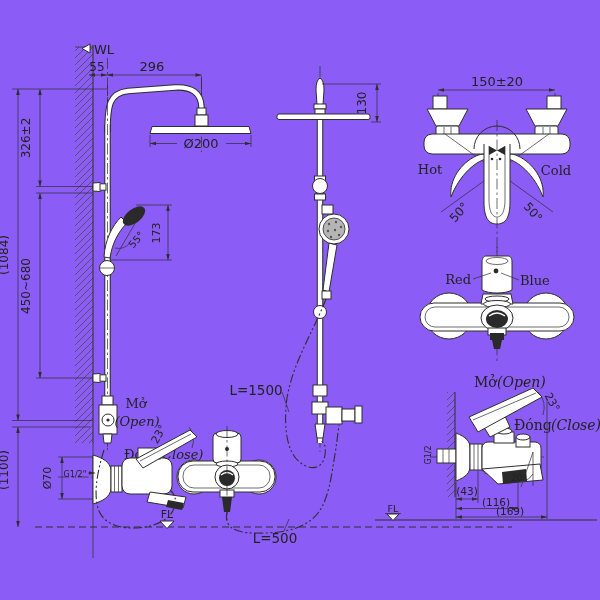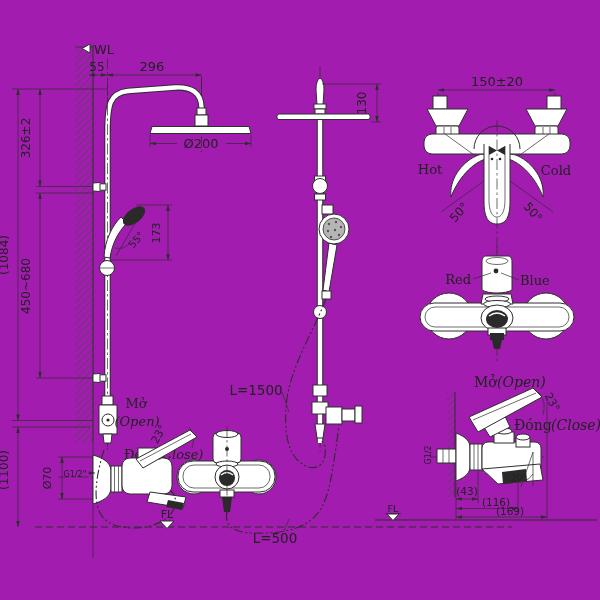--- a/index.html
+++ b/index.html
@@ -1,16 +1,16 @@
 <!DOCTYPE html>
 <html><head>
 <meta charset="utf-8">
 <style>
   html,body{margin:0;padding:0;background:#fff}
-  .stage{position:relative;width:600px;height:600px;background:#a21caf;overflow:hidden}
+  .stage{position:relative;width:600px;height:600px;background:#8b5cf6;overflow:hidden}
   svg{display:block}
   text{fill:#222}
   .ds{font-family:"DejaVu Sans",sans-serif}
   .sf{font-family:"DejaVu Serif",serif}
   .it{font-style:italic}
   .mid{text-anchor:middle}
   .end{text-anchor:end}
   .ln{fill:none;stroke:#2e2e2e;stroke-width:1}
   .tn{fill:none;stroke:#2e2e2e;stroke-width:.7}
   .wf{fill:#fff;stroke:#2e2e2e;stroke-width:1}

